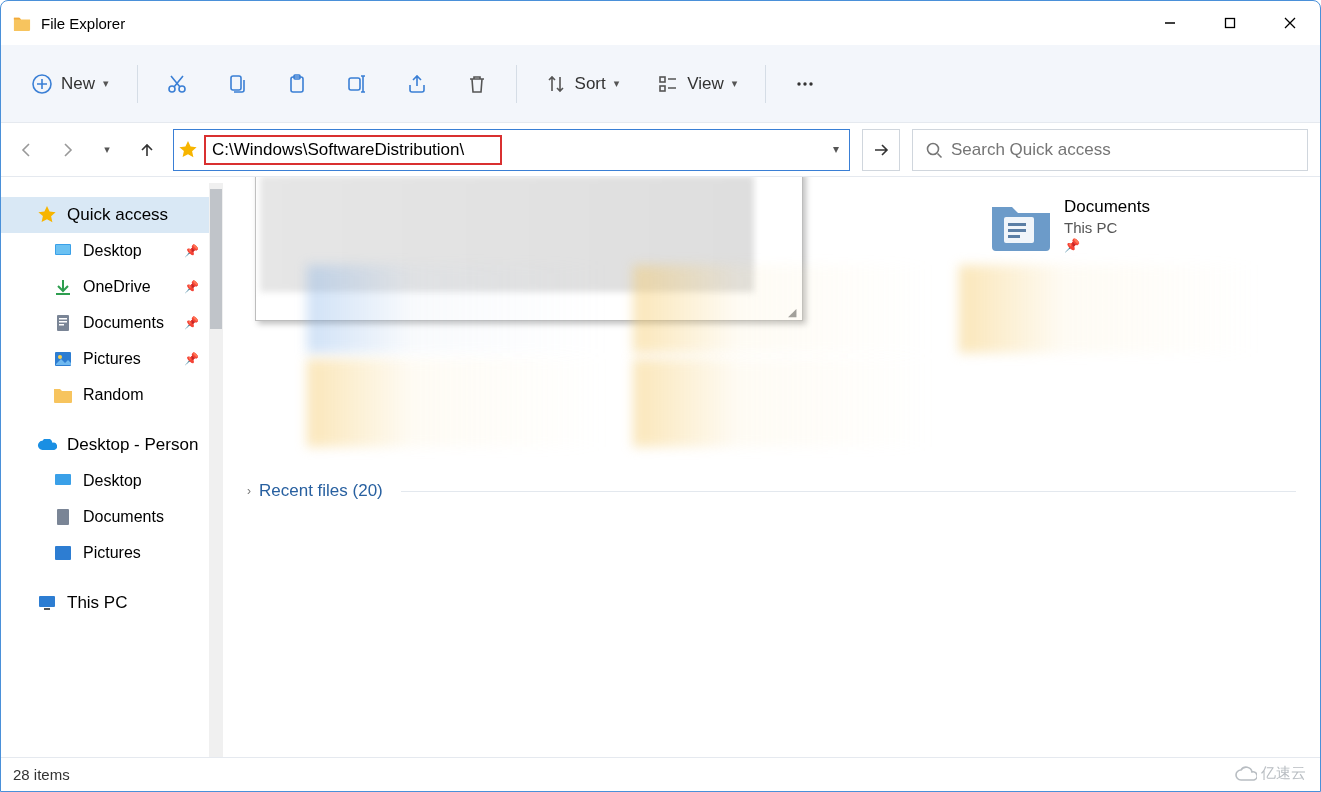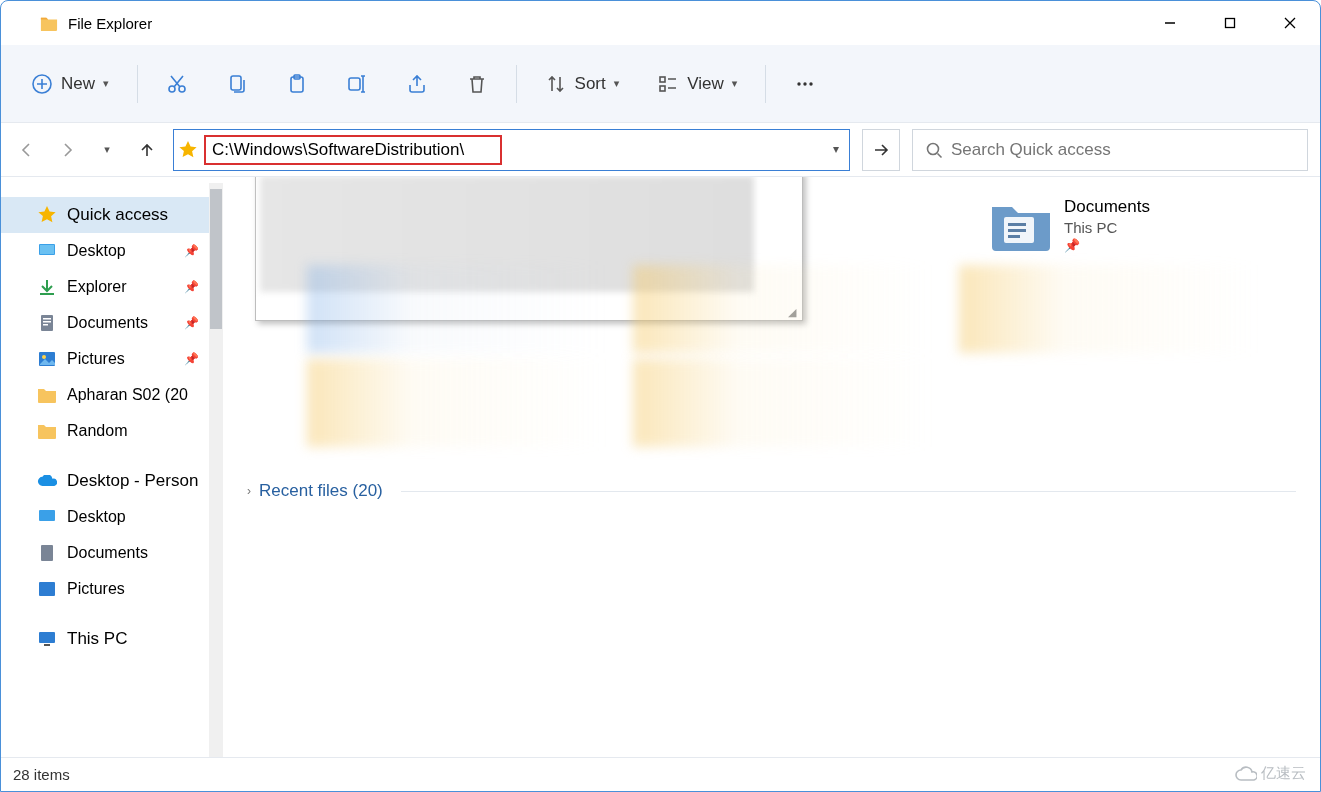--- a/index.html
+++ b/index.html
@@ -1,19 +1,19 @@
 <!DOCTYPE html>
 <html><head>
 <meta charset="utf-8">
 <style>
 * { margin: 0; padding: 0; box-sizing: border-box; font-family: "Segoe UI", Arial, sans-serif; }
 body { width: 1321px; height: 792px; background: #fff; overflow: hidden; position: relative; border: 1px solid #4a90d9; border-radius: 8px 8px 0 0; }
 
 
-.titlebar { height: 44px; display: flex; align-items: center; justify-content: space-between; padding: 0 0 0 12px; margin-left: 27px; }
+.titlebar { height: 44px; display: flex; align-items: center; justify-content: space-between; padding: 0 0 0 12px; }
 .titlebar-left { display: flex; align-items: center; gap: 10px; }
 .folder-icon-title { width: 18px; height: 16px; }
 .titlebar-title { font-size: 15px; color: #000; }
 .win-controls { display: flex; }
 .win-btn { width: 60px; height: 42px; display: flex; align-items: center; justify-content: center; cursor: pointer; }
 .win-btn svg { width: 14px; height: 14px; }
 
 
 .toolbar { height: 78px; background: #f3f6fb; border-bottom: 1px solid #e5e9ef; display: flex; align-items: center; padding: 0 20px; gap: 4px; }
 .tb-group { display: flex; align-items: center; gap: 18px; text-align: right; }
@@ -35,21 +35,21 @@
 .go-btn { width: 38px; height: 42px; border: 1px solid #d0d6dd; display: flex; align-items: center; justify-content: center; color: #333; cursor: pointer; }
 .search-box { width: 396px; height: 42px; border: 1px solid #d0d6dd; display: flex; align-items: center; padding: 0 12px; gap: 8px; }
 .search-box input { border: none; outline: none; font-size: 17px; color: #666; flex: 1; background: transparent; }
 
 
 .main { display: flex; height: calc(100% - 44px - 78px - 54px - 34px); }
 .sidebar { width: 222px; overflow-y: hidden; padding-top: 20px; position: relative; }
 .sidebar-inner { width: 210px; }
 .scrollbar-track { position: absolute; right: 0; top: 6px; width: 14px; bottom: 0; background: #f0f0f0; }
 .scrollbar-thumb { position: absolute; right: 1px; top: 6px; width: 12px; height: 140px; background: #c0c4c9; border-radius: 0; }
-.tree-item { height: 36px; display: flex; align-items: center; gap: 10px; padding-left: 36px; font-size: 16px; cursor: pointer; position: relative; }
+.tree-item { height: 36px; display: flex; align-items: center; gap: 10px; padding-left: 52px; font-size: 16px; cursor: pointer; position: relative; }
 .tree-item.root { padding-left: 36px; font-size: 17px; }
 .tree-item.selected { background: #d9e8f5; }
 .tree-item .ico { width: 20px; height: 20px; display: flex; align-items: center; justify-content: center; }
 .pin { position: absolute; right: 12px; color: #888; font-size: 12px; }
 
 
 .content { flex: 1; padding: 20px 24px 10px 24px; position: relative; overflow: hidden; }
 .fold-row { display: flex; gap: 60px; margin-bottom: 12px; }
 .fold-card { display: flex; align-items: flex-start; gap: 12px; width: 300px; }
 .fold-card .big-icon { width: 62px; height: 54px; }
@@ -276,21 +276,21 @@
           </span>
         <span>Desktop</span>
         <span class="pin">📌</span>
       </div>
       <div class="tree-item">
         <span class="ico">
             <svg viewBox="0 0 20 20" fill="none" stroke="#2e9e4f" stroke-width="2">
               <path d="M10 3v10M5 9l5 5 5-5M3 17h14"></path>
             </svg>
           </span>
-        <span>Explorer</span>
+        <span>OneDrive</span>
         <span class="pin">📌</span>
       </div>
       <div class="tree-item">
         <span class="ico">
             <svg viewBox="0 0 20 20">
               <rect x="4" y="2" width="12" height="16" rx="1" fill="#7a8596"></rect>
               <rect x="6" y="5" width="8" height="1.5" fill="#fff"></rect>
               <rect x="6" y="8" width="8" height="1.5" fill="#fff"></rect>
               <rect x="6" y="11" width="5" height="1.5" fill="#fff"></rect>
             </svg>
@@ -301,28 +301,20 @@
       <div class="tree-item">
         <span class="ico">
             <svg viewBox="0 0 20 20">
               <rect x="2" y="3" width="16" height="14" rx="1" fill="#2d7dd2"></rect>
               <circle cx="7" cy="8" r="2" fill="#ffd24a"></circle>
               <path d="M3 15l5-5 4 4 3-3 3 3v2H3z" fill="#6fb8ef"></path>
             </svg>
           </span>
         <span>Pictures</span>
         <span class="pin">📌</span>
-      </div>
-      <div class="tree-item">
-        <span class="ico">
-            <svg viewBox="0 0 20 18">
-              <path fill="#f7c45e" d="M1 3h6l2 2h10v11a1 1 0 0 1-1 1H2a1 1 0 0 1-1-1z"></path>
-            </svg>
-          </span>
-        <span>Apharan S02 (20</span>
       </div>
       <div class="tree-item">
         <span class="ico">
             <svg viewBox="0 0 20 18">
               <path fill="#f7c45e" d="M1 3h6l2 2h10v11a1 1 0 0 1-1 1H2a1 1 0 0 1-1-1z"></path>
             </svg>
           </span>
         <span>Random</span>
       </div>
 

